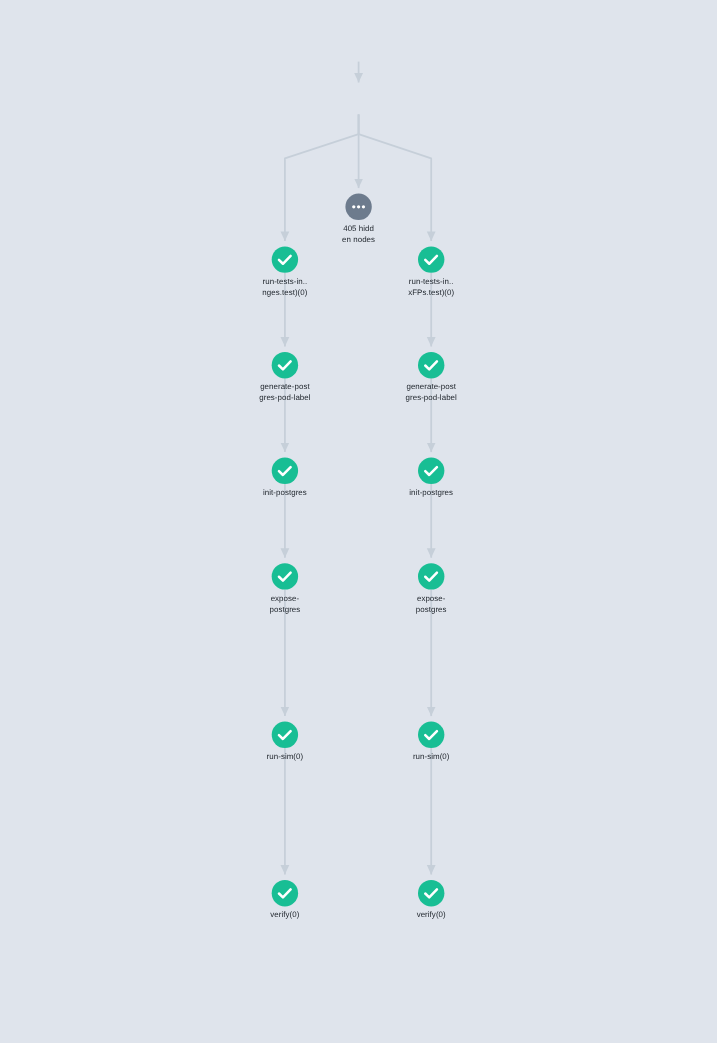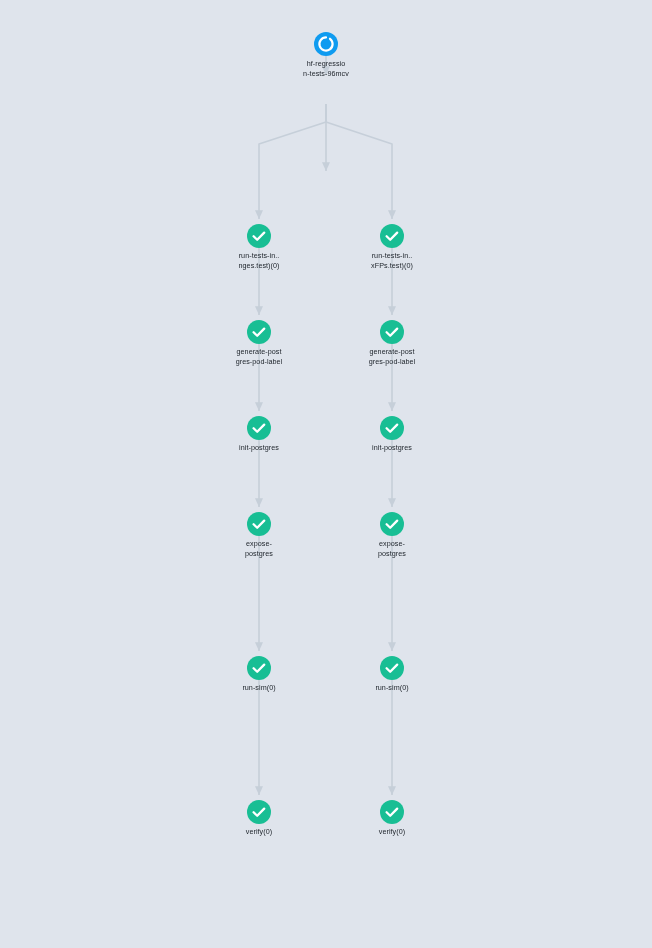--- a/index.html
+++ b/index.html
@@ -83,28 +83,30 @@
       <path d="M392,248 L392,315" fill="none" stroke="#c6cfd9" stroke-width="1.6" stroke-linejoin="round" marker-end="url(#arw)"></path>
       <path d="M259,344 L259,411" fill="none" stroke="#c6cfd9" stroke-width="1.6" stroke-linejoin="round" marker-end="url(#arw)"></path>
       <path d="M392,344 L392,411" fill="none" stroke="#c6cfd9" stroke-width="1.6" stroke-linejoin="round" marker-end="url(#arw)"></path>
       <path d="M259,440 L259,507" fill="none" stroke="#c6cfd9" stroke-width="1.6" stroke-linejoin="round" marker-end="url(#arw)"></path>
       <path d="M392,440 L392,507" fill="none" stroke="#c6cfd9" stroke-width="1.6" stroke-linejoin="round" marker-end="url(#arw)"></path>
       <path d="M259,536 L259,651" fill="none" stroke="#c6cfd9" stroke-width="1.6" stroke-linejoin="round" marker-end="url(#arw)"></path>
       <path d="M392,536 L392,651" fill="none" stroke="#c6cfd9" stroke-width="1.6" stroke-linejoin="round" marker-end="url(#arw)"></path>
       <path d="M259,680 L259,795" fill="none" stroke="#c6cfd9" stroke-width="1.6" stroke-linejoin="round" marker-end="url(#arw)"></path>
       <path d="M392,680 L392,795" fill="none" stroke="#c6cfd9" stroke-width="1.6" stroke-linejoin="round" marker-end="url(#arw)"></path>
     </svg>
-<div class="node" style="left: 326px; top: 32px;">
-      <div class="node-icon icon-running" style="background: rgb(15, 155, 240);">
-        <svg width="24" height="24" viewBox="0 0 24 24">
-          <path d="M12 5.4 a6.6 6.6 0 1 0 4.0 1.35" fill="none" stroke="#ffffff" stroke-width="2.2" stroke-linecap="round"></path>
-        </svg>
-      </div>
-      <div class="node-label">hf-regressio
-n-tests-96mcv</div>
+    <div class="node" style="left: 326px; top: 176px;">
+      <div class="node-icon icon-hidden" style="background: rgb(109, 123, 141);">
+        <svg width="24" height="24" viewBox="0 0 24 24">
+          <circle cx="7.6" cy="12" r="1.5" fill="#ffffff"></circle>
+          <circle cx="12" cy="12" r="1.5" fill="#ffffff"></circle>
+          <circle cx="16.4" cy="12" r="1.5" fill="#ffffff"></circle>
+        </svg>
+      </div>
+      <div class="node-label">405 hidd
+en nodes</div>
     </div>
     <div class="node" style="left: 259px; top: 224px;">
       <div class="node-icon icon-success" style="background: rgb(24, 190, 148);">
         <svg width="24" height="24" viewBox="0 0 24 24">
           <path d="M6.6 12.3 L10.2 15.8 L17.2 8.6" fill="none" stroke="#ffffff" stroke-width="2.3" stroke-linecap="round" stroke-linejoin="round"></path>
         </svg>
       </div>
       <div class="node-label">run-tests-in..
 nges.test)(0)</div>
     </div>

